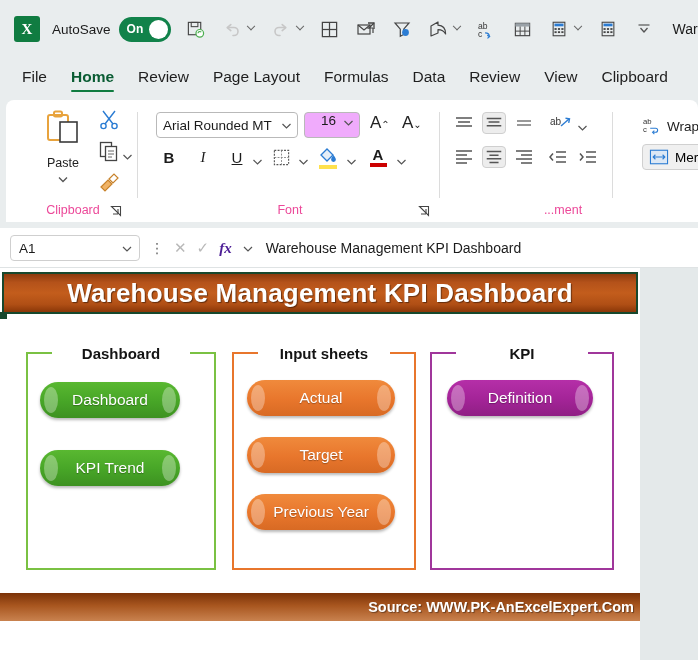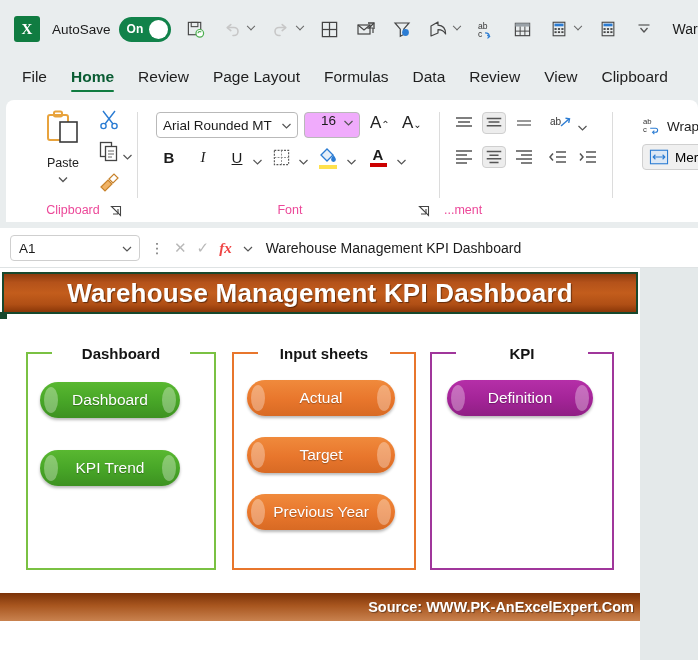--- a/index.html
+++ b/index.html
@@ -119,21 +119,21 @@
   }
   .namebox{
     margin-left:10px;width:130px;height:26px;border:1px solid #cfcfcf;border-radius:4px;background:#fff;
     display:flex;align-items:center;box-sizing:border-box;
   }
   .namebox .nb{font-size:13.5px;color:#1b1b1b;margin-left:8px;}
   .namebox .dd{margin-left:auto;margin-right:6px;}
   .kebab{margin-left:10px;color:#6b6b6b;font-size:14px;letter-spacing:0;}
   .fbtns{display:flex;align-items:center;margin-left:10px;gap:10px;}
   .fglyph{font-size:15px;color:#b8b8b8;}
-  .fx{font-size:15px;color:#ef4444;font-style:italic;font-family:"Liberation Serif",serif;font-weight:bold;}
+  .fx{font-size:15px;color:#4c1d95;font-style:italic;font-family:"Liberation Serif",serif;font-weight:bold;}
   .fcontent{
     margin-left:12px;font-size:14px;color:#1b1b1b;white-space:nowrap;
   }
   .fbar-line{position:absolute;left:0;top:267px;width:698px;height:1px;background:#dfe3e4;}
 
   
   .sheet{position:absolute;left:0;top:268px;width:698px;height:392px;background:#e4e9ea;}
   .canvas{position:absolute;left:0;top:0;width:640px;height:392px;background:#fff;}
 
   .titlecell{
@@ -564,21 +564,21 @@
       </div>
 
       <div class="mergebtn">
         <svg width="20" height="18" viewBox="0 0 22 20">
             <rect x="1.5" y="2.5" width="19" height="15" fill="#dce8f5" stroke="#2b7cd3" stroke-width="1.2"></rect>
             <path d="M5 10h12M7 7.5l-2.5 2.5L7 12.5M15 7.5l2.5 2.5L15 12.5" fill="none" stroke="#2b7cd3" stroke-width="1.2"></path>
           </svg>
         <span style="margin-left:6px;font-size:13.5px;">Merge &amp;</span>
       </div>
 
-      <div class="rgroup-label" style="text-align:left;padding-right:16px;box-sizing:border-box;">...ment</div>
+      <div class="rgroup-label" style="text-align:center;padding-right:16px;box-sizing:border-box;">...ment</div>
     </div>
 
   </div>
 
   <div class="fbar">
     <div class="namebox">
       <span class="nb">A1</span>
       <span class="dd">
         <svg width="12" height="8" viewBox="0 0 12 8">
             <path d="M2 2L6 6 10 2" fill="none" stroke="#555" stroke-width="1.2"></path>

